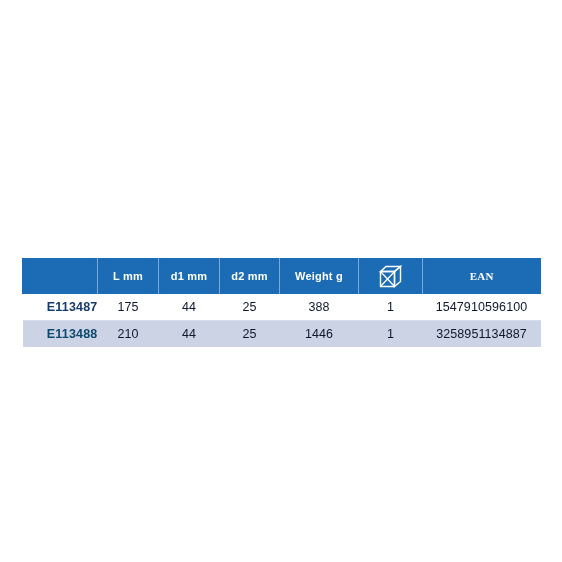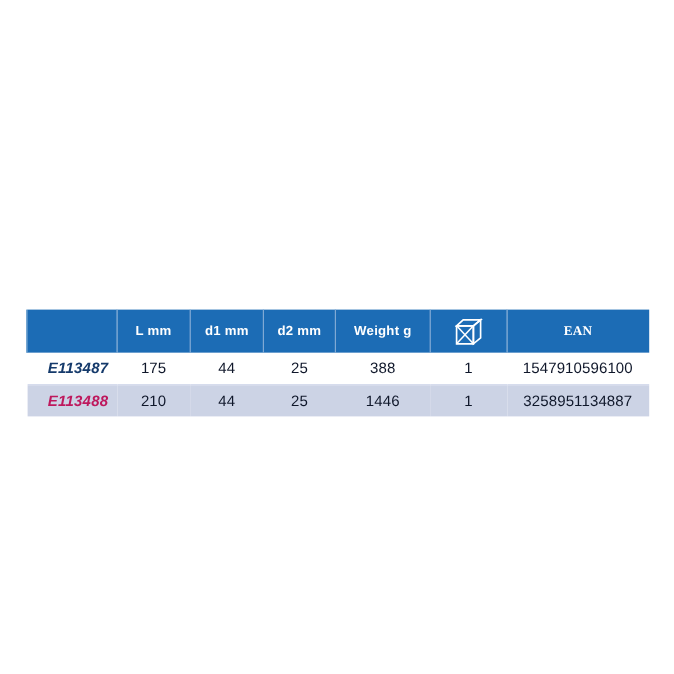--- a/index.html
+++ b/index.html
@@ -100,24 +100,23 @@
   tbody tr.row-odd td {
     border-bottom: 1px solid #d6dced;
   }
 
   td.ref {
     color: #153a6b;
     font-weight: bold;
     font-size: 12.5px;
     letter-spacing: 0.2px;
     padding-left: 10px;
-    text-align: center;
-    font-style: italic;
+    text-align: right;
   }
-  tbody tr.row-even td.ref { color: #be185d; }
+  tbody tr.row-even td.ref { color: #0c4a6e; }
 
   td.ean { letter-spacing: 0.1px; }
 </style>
 </head>
 <body>
 
 <div id="canvas">
 
   <div class="spec-table-wrap">
     <table class="spec-table">

